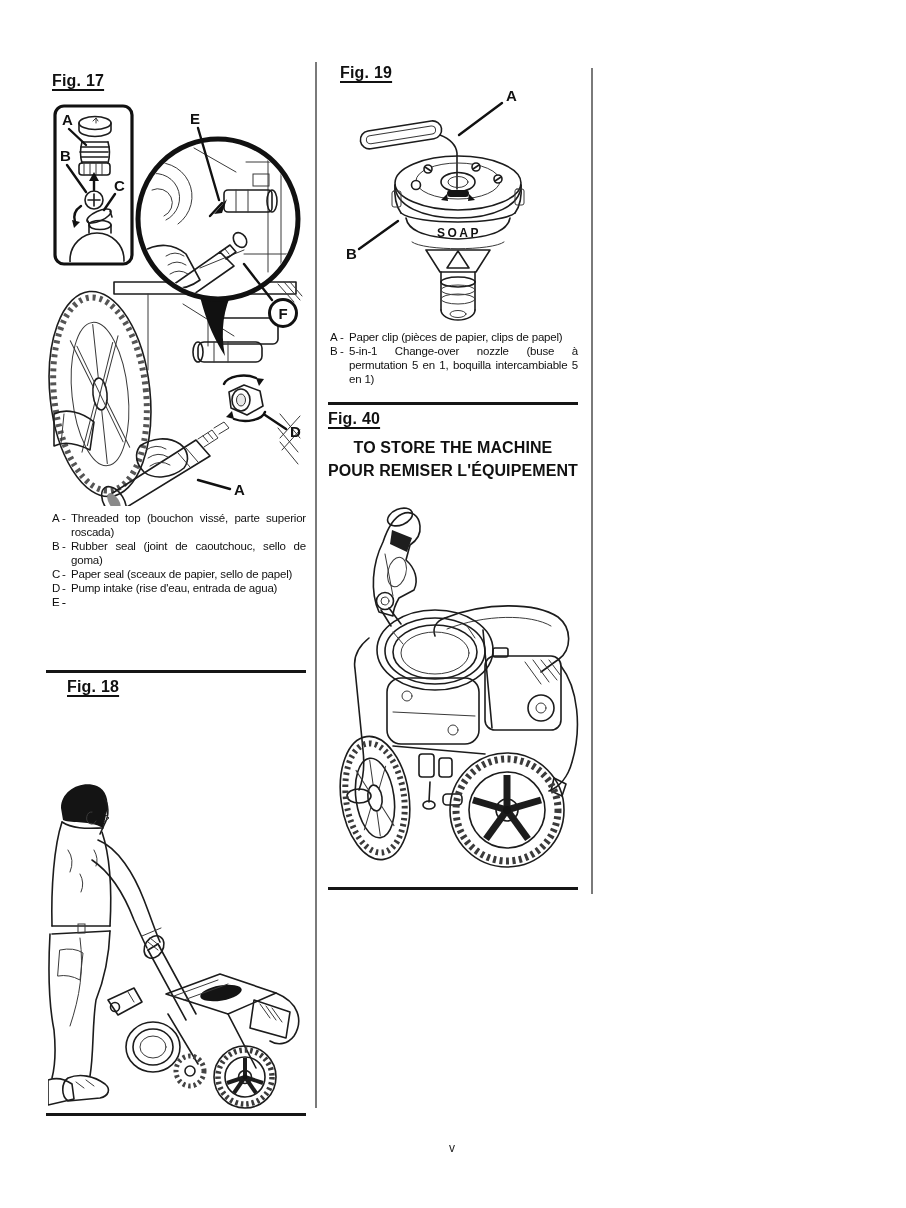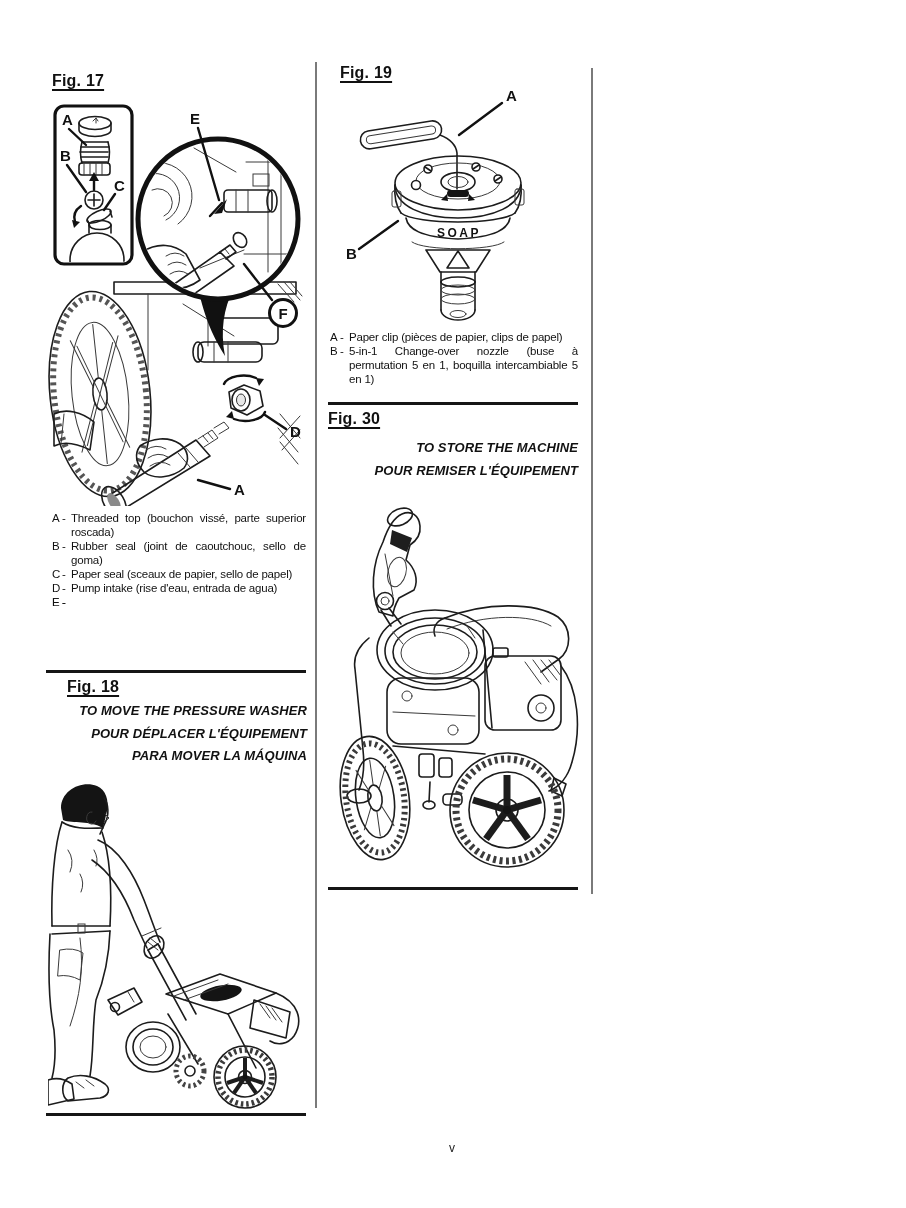--- a/index.html
+++ b/index.html
@@ -19,21 +19,21 @@
     text-underline-offset:3px;
     letter-spacing:0.2px;
     white-space:nowrap;
   }
   .vrule{position:absolute;width:2px;background:#7a7a7a;}
   .hrule{position:absolute;height:3px;background:#161616;}
   .legend{position:absolute;font-size:11.5px;line-height:14px;letter-spacing:-0.2px;}
   .legend-item{position:relative;padding-left:19px;text-align:justify;}
   .legend-key{position:absolute;left:0;top:0;}
   .legend-sep{position:absolute;left:10px;top:0;}
-  .headings{position:absolute;text-align:right;font-weight:700;font-size:13px;line-height:22.5px;letter-spacing:0.1px;font-style:italic;}
+  .headings{position:absolute;text-align:center;font-weight:700;font-size:16px;line-height:22.5px;letter-spacing:0.1px;}
   .art{position:absolute;}
   .page-number{position:absolute;font-size:12px;color:#222;}
   svg text.lab{font-family:"Liberation Sans",sans-serif;font-weight:700;font-size:15px;fill:#111;}
   svg text.soap{font-family:"Liberation Sans",sans-serif;font-weight:700;font-size:12px;fill:#111;letter-spacing:2.5px;}
   svg .ln{stroke:#1c1c1c;fill:none;stroke-width:1.6;stroke-linecap:round;stroke-linejoin:round;}
   svg .thin{stroke:#3a3a3a;fill:none;stroke-width:1;stroke-linecap:round;}
   svg .lead{stroke:#111;stroke-width:2.4;fill:none;stroke-linecap:round;}
 </style>
 </head>
 <body>
@@ -223,25 +223,20 @@
     <div class="legend-item"><span class="legend-key">B</span><span class="legend-sep">-</span><span>Rubber seal (joint de caoutchouc, sello de goma)</span></div>
     <div class="legend-item"><span class="legend-key">C</span><span class="legend-sep">-</span><span>Paper seal (sceaux de papier, sello de papel)</span></div>
     <div class="legend-item"><span class="legend-key">D</span><span class="legend-sep">-</span><span>Pump intake (rise d'eau, entrada de agua)</span></div>
     <div class="legend-item"><span class="legend-key">E</span><span class="legend-sep">-</span></div>
     <div class="legend-item"><span class="legend-key">F</span><span class="legend-sep">-</span></div>
   </div>
 
   <div class="hrule" style="left:46px;top:670px;width:260px;"></div>
 
   <div class="fig-title" style="left:52px;top:678px;margin-left:15px;">Fig. 18</div>
-  <div class="headings" style="left:51px;top:700px;width:256px;">
-    <div>TO MOVE THE PRESSURE WASHER</div>
-    <div>POUR DÉPLACER L'ÉQUIPEMENT</div>
-    <div>PARA MOVER LA MÁQUINA</div>
-  </div>
 
   <svg class="art" style="left:48px;top:778px;" width="258" height="335" viewBox="0 0 258 335">
     <g>
 
       <path d="M13,30 C13,12 34,2 49,8 C58,12 61,22 59,33 L55,50 C42,42 25,46 15,42 Z" fill="#141414"></path>
 
       <path d="M56,20 C61,26 61,38 57,45 L52,56" class="ln"></path>
       <path d="M57,36 l4,4 -5,4" class="thin"></path>
       <path d="M44,34 a5,6 0 1 0 4,9" class="thin"></path>
 
@@ -377,21 +372,21 @@
     </g>
   </svg>
 
   <div class="legend" style="left:330px;top:330px;width:248px;">
     <div class="legend-item"><span class="legend-key">A</span><span class="legend-sep">-</span><span>Paper clip (pièces de papier, clips de papel)</span></div>
     <div class="legend-item"><span class="legend-key">B</span><span class="legend-sep">-</span><span>5-in-1 Change-over nozzle (buse à permutation 5 en 1, boquilla intercambiable 5 en 1)</span></div>
   </div>
 
   <div class="hrule" style="left:328px;top:402px;width:250px;"></div>
 
-  <div class="fig-title" style="left:328px;top:410px;">Fig. 30</div>
+  <div class="fig-title" style="left:328px;top:410px;">Fig. 40</div>
   <div class="headings" style="left:328px;top:437px;width:250px;">
     <div>TO STORE THE MACHINE</div>
     <div>POUR REMISER L'ÉQUIPEMENT</div>
   </div>
 
   <svg class="art" style="left:335px;top:500px;" width="245" height="385" viewBox="0 0 245 385">
     <g>
 
       <g>
         <path d="M44,112 C35,92 37,64 48,42 C52,30 58,18 67,14 C76,10 84,15 85,26 C86,35 81,41 75,45 L71,60 C80,68 84,80 79,90 L64,98 C60,105 58,110 58,116 Z" class="ln" stroke-width="2" fill="#fff"></path>

